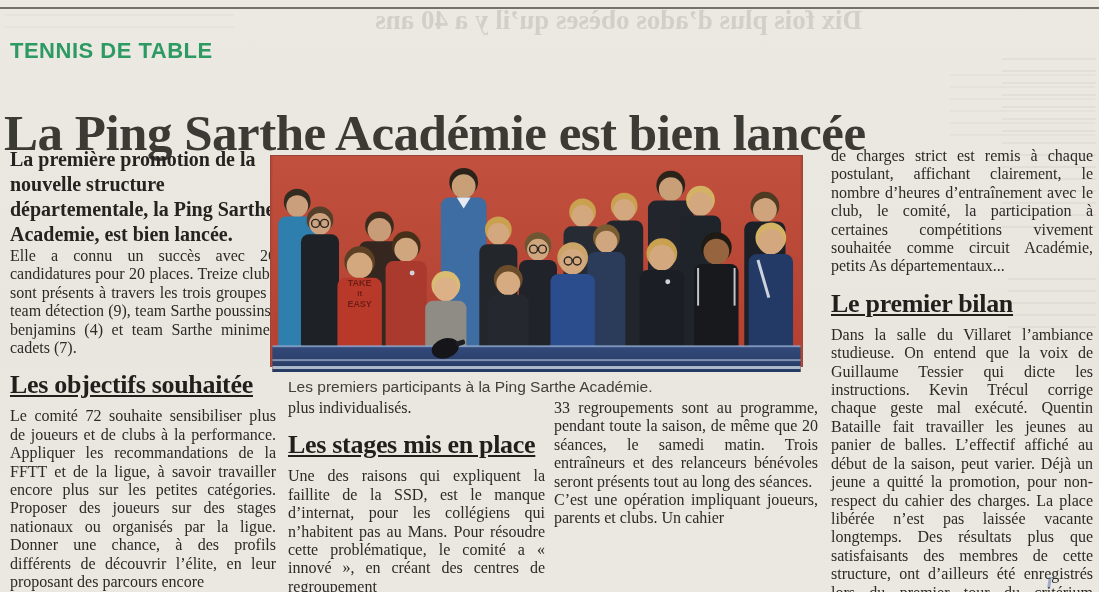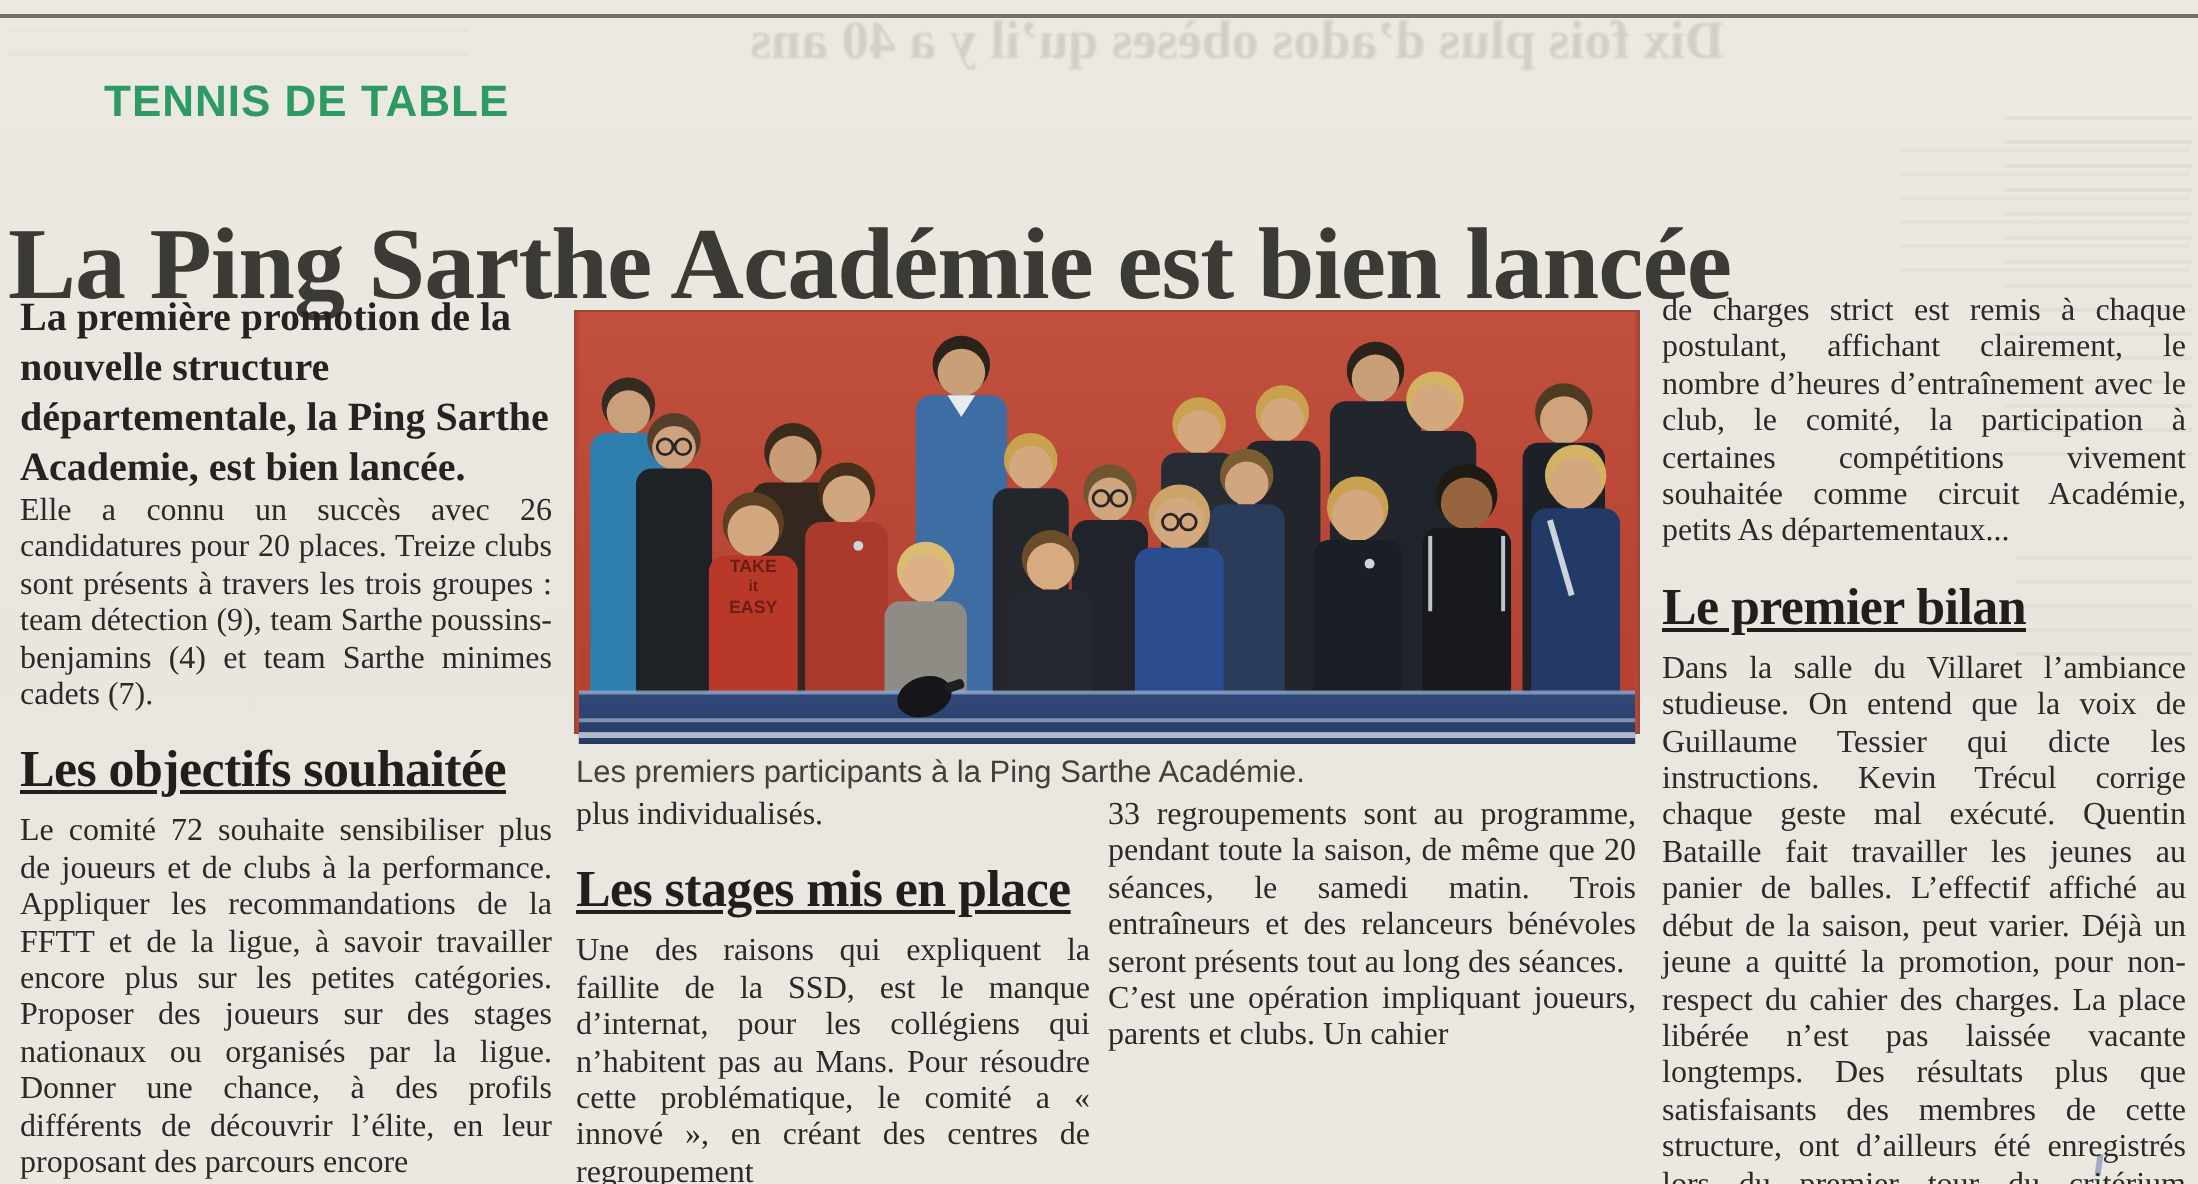--- a/index.html
+++ b/index.html
@@ -15,37 +15,37 @@
         font:bold 27px "Liberation Serif", serif;white-space:nowrap;overflow:hidden;}
   .ghost-block{position:absolute;opacity:.5;
         background:repeating-linear-gradient(180deg, rgba(125,122,110,.16) 0 2px, rgba(0,0,0,0) 2px 12px);}
   .gb1{left:1002px;top:58px;width:94px;height:178px;}
   .gb2{left:1008px;top:278px;width:88px;height:52px;}
   .gb3{left:950px;top:74px;width:145px;height:62px;opacity:.35;}
   .gb4{left:4px;top:14px;width:230px;height:24px;opacity:.3;}
   .blue-tick{position:absolute;left:1048px;top:577px;width:3px;height:11px;background:#5a6eb0;opacity:.5;transform:rotate(8deg);}
 
   .kicker{position:absolute;left:10px;top:38px;
-        font:bold 22px "Liberation Sans", sans-serif;color:#2d9a63;letter-spacing:.5px;margin-left:42px;}
+        font:bold 22px "Liberation Sans", sans-serif;color:#2d9a63;letter-spacing:.5px;}
   .headline{position:absolute;left:4px;top:70px;width:1000px;
         font:bold 51px "Liberation Serif", serif;color:#3c3a34;letter-spacing:-.5px;white-space:nowrap;}
 
   .col{position:absolute;font-size:16px;line-height:18.4px;text-align:justify;hyphens:auto;}
   .col p{margin:0;}
   .col1{left:10px;top:147px;width:266px;}
   .col2{left:288px;top:399px;width:257px;}
   .col3{left:554px;top:399px;width:264px;}
   .col4{left:831px;top:147px;width:262px;}
 
   .lede{font-weight:bold;font-size:20px;line-height:25px;text-align:left;color:#25231f;
         margin:0 0 12px 0;hyphens:manual;}
   .sec-head{font:bold 26px "Liberation Serif", serif;color:#211f1b;text-align:left;
         margin:13px 0 7px 0;letter-spacing:-.3px;text-decoration:underline;}
 
-  .photo-wrap{position:absolute;left:287px;top:155px;width:533px;height:212px;
+  .photo-wrap{position:absolute;left:270px;top:155px;width:533px;height:212px;
         border:1px solid rgba(90,80,70,.35);box-sizing:border-box;background:#b84434;}
   .photo-wrap svg{display:block;}
   .caption{position:absolute;left:288px;top:378px;width:533px;
         font:15.5px "Liberation Sans", sans-serif;color:#41403b;}
 </style>
 </head>
 <body>
 
 <div class="page">
 

